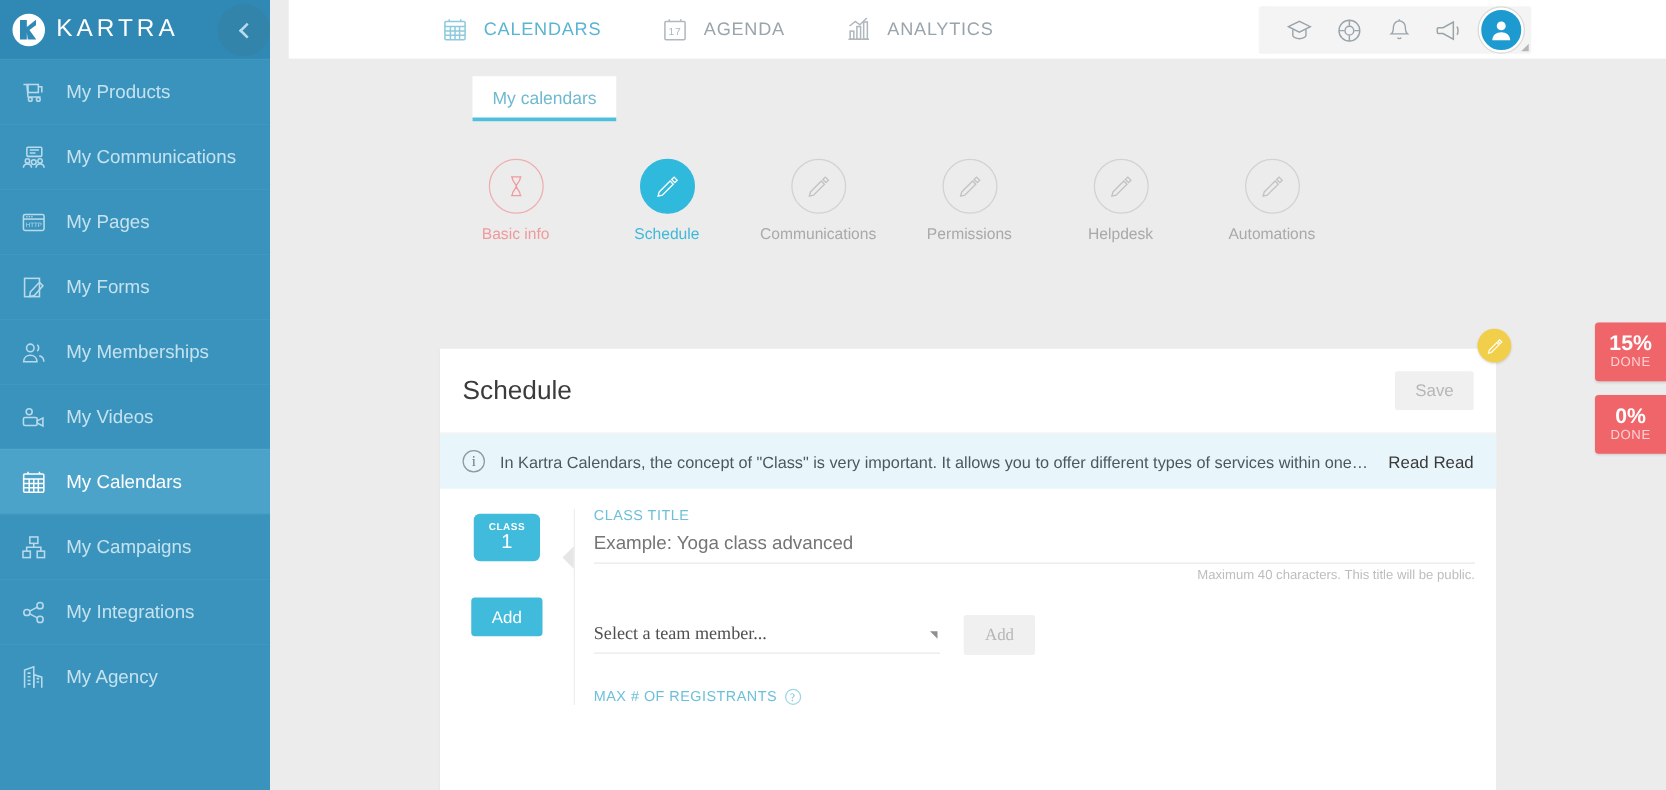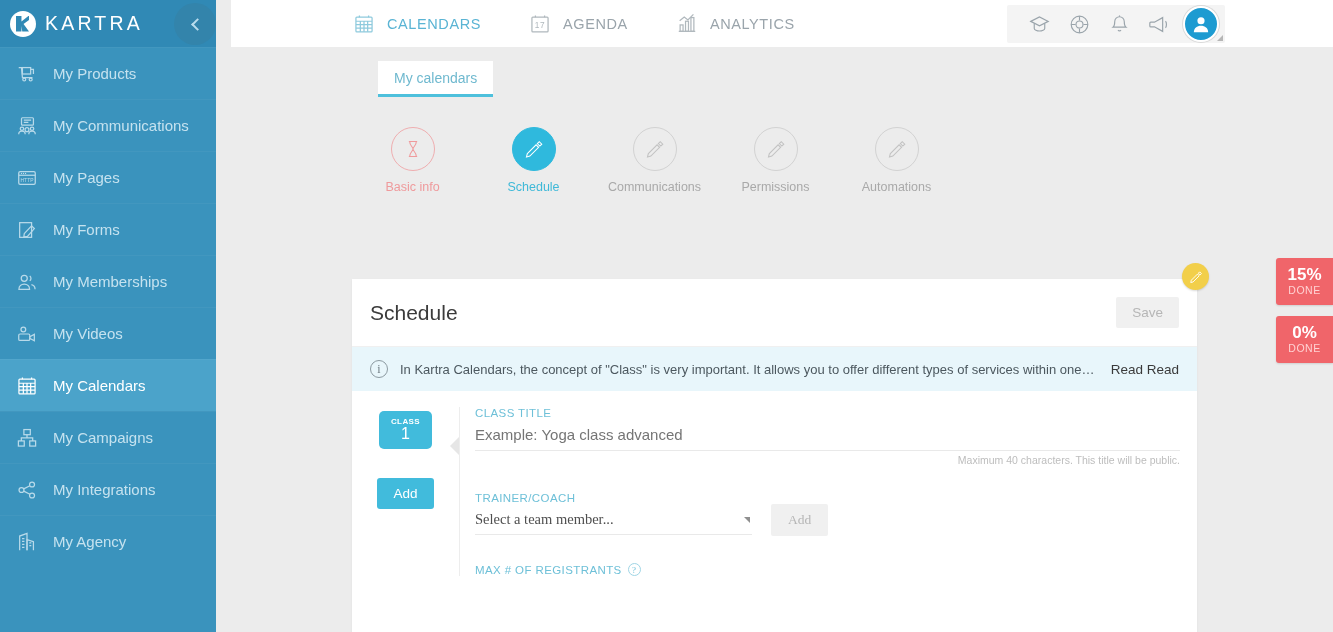--- a/index.html
+++ b/index.html
@@ -502,20 +502,29 @@
           </div>
           <div class="step-label">Permissions</div>
         </div>
         <div class="step pending">
           <div class="step-circle" style="color: rgb(194, 194, 194);">
             <svg width="20" height="20" viewBox="0 0 24 24">
               <path d="M4 17.5l10.5-10.5 3 3L7 20.5l-4 1z" fill="none" stroke="currentColor" stroke-width="1.3"></path>
               <path d="M16 5.5l2.3-2.3 3 3L19 8.5z" fill="none" stroke="currentColor" stroke-width="1.3"></path>
             </svg>
           </div>
+          <div class="step-label">Helpdesk</div>
+        </div>
+        <div class="step pending">
+          <div class="step-circle" style="color: rgb(194, 194, 194);">
+            <svg width="20" height="20" viewBox="0 0 24 24">
+              <path d="M4 17.5l10.5-10.5 3 3L7 20.5l-4 1z" fill="none" stroke="currentColor" stroke-width="1.3"></path>
+              <path d="M16 5.5l2.3-2.3 3 3L19 8.5z" fill="none" stroke="currentColor" stroke-width="1.3"></path>
+            </svg>
+          </div>
           <div class="step-label">Automations</div>
         </div>
       </div>
 
     <div id="panel">
       <div id="panel-head">
         <div id="panel-title">Schedule</div>
         <button id="save-btn">Save</button>
       </div>
 
@@ -541,21 +550,20 @@
             <input class="f-input" type="text" placeholder="Example: Yoga class advanced" style="">
             <div class="f-hint">Maximum 40 characters. This title will be public.</div>
           </div>
 
           <div class="field-gap"></div>
 
 
           <div class="field-gap"></div>
 
           <div class="field">
-            <div class="f-label">TRAINER/COACH</div>
             <div id="trainer-row">
               <div id="trainer-wrap">
                 <select id="trainer-sel"><option>Select a team member...</option></select>
                 <span id="trainer-caret"></span>
               </div>
               <button id="trainer-add">Add</button>
             </div>
           </div>
 
           <div id="maxreg-label">

